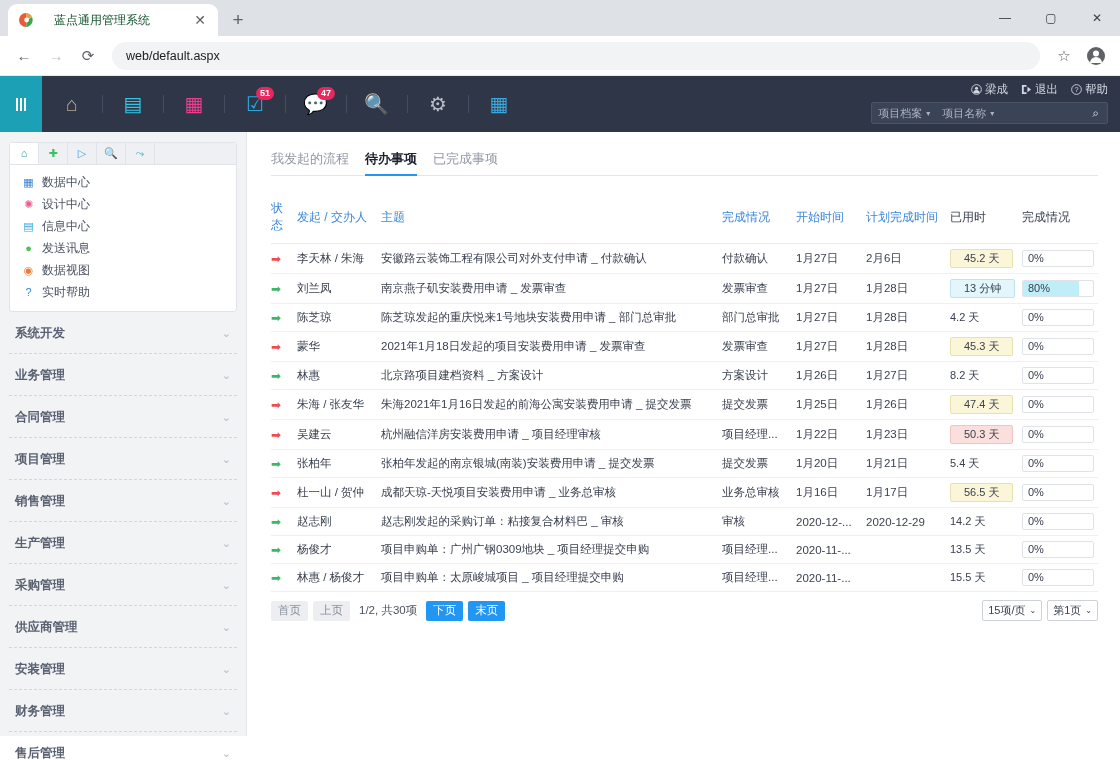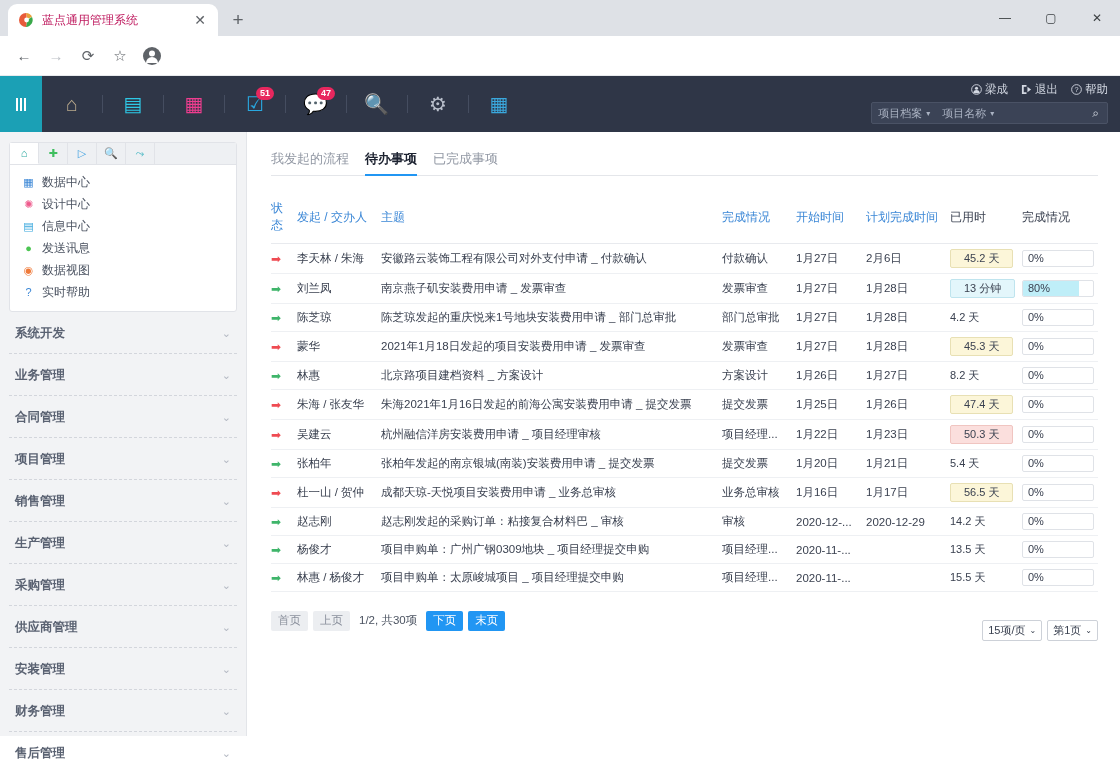--- a/index.html
+++ b/index.html
@@ -5,22 +5,22 @@
   * { box-sizing: border-box; margin:0; padding:0; }
   html,body { width:1120px; height:760px; background:#fff;
     font-family:"Liberation Sans","DejaVu Sans",sans-serif; }
 
   
   .browser { width:1120px; height:760px; display:flex; flex-direction:column; background:#fff; }
   .tabstrip { height:36px; background:#dee1e6; display:flex; align-items:flex-end; padding-left:8px; position:relative; }
   .tab { height:32px; background:#fff; border-radius:9px 9px 0 0; display:flex; align-items:center;
          padding:0 10px; min-width:210px; gap:8px; }
   .tab-favicon { width:16px; height:16px; flex:0 0 16px; }
-  .tab-title { font-size:12px; color:#be185d; white-space:nowrap; overflow:hidden;
-               text-overflow:ellipsis; flex:1; }
+  .tab-title { font-size:12px; color:#14532d; white-space:nowrap; overflow:hidden;
+               text-overflow:ellipsis; flex:1;margin-left:12px; }
   .tab-close { font-size:14px; color:#5f6368; width:16px; text-align:center; line-height:1; }
   .newtab { width:28px; height:28px; display:flex; align-items:center; justify-content:center;
             font-size:19px; color:#5f6368; margin-left:6px; margin-bottom:2px; }
   .winbtns { position:absolute; right:0; top:0; height:36px; display:flex; }
   .winbtn { width:46px; height:36px; display:flex; align-items:center; justify-content:center;
             font-size:12px; color:#3c4043; }
 
   .omnibar { height:40px; background:#fff; display:flex; align-items:center; padding:0 10px; gap:4px;
              border-bottom:1px solid #e8eaed; }
   .navbtn { width:28px; height:28px; display:flex; align-items:center; justify-content:center;
@@ -121,21 +121,21 @@
   .pct .fill { position:absolute; left:0; top:0; bottom:0; background:#bfeef8; }
   .pct .lbl { position:relative; font-size:11px; padding-left:5px; line-height:15px; display:block; color:#3a4150; }
 
   
   .pager { display:flex; align-items:center; gap:5px; margin-top:8px; font-size:11.5px; color:#4a5260; }
   .pg-btn { background:#eceef1; color:#8b919d; padding:2.5px 7px; border-radius:2px; }
   .pg-btn.on { background:#2196f3; color:#fff; }
   .pg-info { padding:0 4px; }
   .pg-right { margin-left:auto; display:flex; gap:5px; }
   .pg-sel { border:1px solid #cdd1d8; border-radius:2px; padding:2px 5px; font-size:11px; background:#fff;
-            color:#3a4150; display:flex; align-items:center; gap:4px;margin-top:20px; }
+            color:#3a4150; display:flex; align-items:center; gap:4px; }
 
   .actions { display:flex; justify-content:center; gap:12px; margin-top:36px; }
   .act-btn { background:#1ba0b5; color:#fff; font-size:12px; padding:7px 16px; border-radius:2px; }
 </style>
 </head>
 <body>
 
 <div class="browser">
 
   <div class="tabstrip">
@@ -155,20 +155,23 @@
       <div class="winbtn">—</div>
       <div class="winbtn">▢</div>
       <div class="winbtn close">✕</div>
     </div>
   </div>
 
   <div class="omnibar">
     <div class="navbtn">←</div>
     <div class="navbtn disabled">→</div>
     <div class="navbtn">⟳</div>
+    <div class="urlbox">
+      <span class="url-text">web/default.aspx</span>
+    </div>
     <div class="navbtn">☆</div>
     <div class="navbtn">
       <svg width="20" height="20" viewBox="0 0 20 20">
         <circle cx="10" cy="10" r="9" fill="#5f6368"></circle>
         <circle cx="10" cy="7.6" r="3" fill="#fff"></circle>
         <path d="M4 17 a6 6 0 0 1 12 0 z" fill="#fff"></path>
       </svg>
     </div>
   </div>
 

